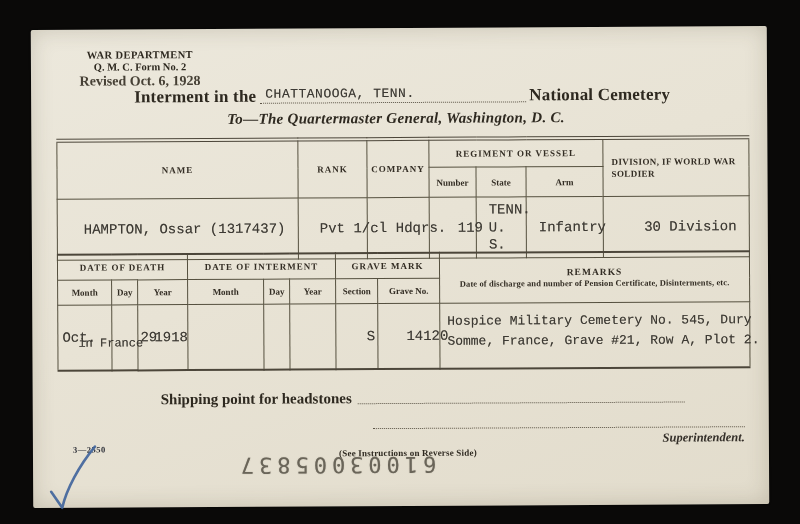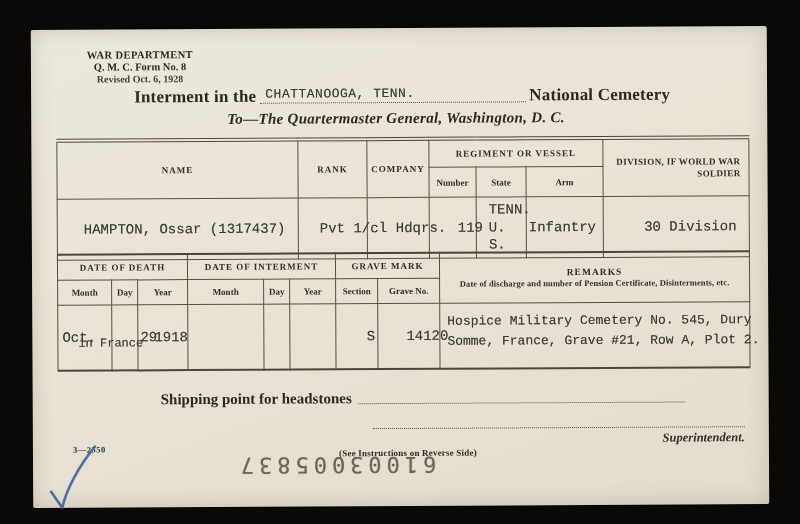--- a/index.html
+++ b/index.html
@@ -20,21 +20,21 @@
   .ink{color:#2e2920;}
   .typed{
     font-family:"Liberation Mono","DejaVu Sans Mono",monospace;
     color:#3d3a34;
     text-shadow:0 0 .5px rgba(60,56,48,.55);
   }
   
   .form-id{position:absolute;left:34px;top:20px;width:150px;text-align:center;line-height:1.12;}
   .form-id .l1{font-size:10.5px;font-weight:bold;letter-spacing:.4px;}
   .form-id .l2{font-size:10.5px;font-weight:bold;}
-  .form-id .l3{font-size:10px;font-weight:bold;color:#464035;}
+  .form-id .l3{font-size:14px;font-weight:bold;color:#464035;}
   
   .title-row{
     position:absolute;left:103px;top:50px;width:536px;height:28px;
     display:flex;align-items:flex-end;
   }
   .title-label{font-size:17px;font-weight:bold;white-space:nowrap;letter-spacing:.2px;}
   .title-fill{
     flex:1;position:relative;height:100%;
     border-bottom:1.6px dotted #5b5446;margin:0 3px 3px 4px;
   }
@@ -52,30 +52,30 @@
   td,th{border:1px solid #55503f;padding:0;vertical-align:middle;}
   th{font-weight:bold;color:#332d24;}
   .gh{font-size:9px;letter-spacing:1px;text-align:center;}
   .sh{font-size:9px;text-align:center;}
   .t1 .row-group th{height:24px;}
   .t1 .row-sub th{height:27px;}
   .t1 .row-data td{height:60px;}
   .t2 .row-group th{height:24px;}
   .t2 .row-sub th{height:24px;}
   .t2 .row-data td{height:56px;}
-  .division-h{font-size:9px;letter-spacing:.4px;text-align:right;line-height:1.35;padding:16px 8px;}
+  .division-h{font-size:9px;letter-spacing:.4px;text-align:left;line-height:1.35;padding:16px 8px;}
   .remarks-h{text-align:center;line-height:1.3;padding:0 4px;}
   .remarks-h .rt{font-size:9.5px;letter-spacing:1px;display:block;}
   .remarks-h .rs{font-size:8.5px;letter-spacing:.1px;display:block;}
   .cell-typed{font-size:14px;white-space:nowrap;}
   .c-center{text-align:center;padding-left:28px;}
   .name-cell{padding-left:26px;}
   .rank-cell{padding-left:21px;overflow:visible;}
   .state-cell{padding-left:12px;line-height:1.25;font-size:14px;}
-  .arm-cell{padding-left:2px;}
+  .arm-cell{padding-left:12px;}
   .death-cell{position:relative;padding-left:4px;font-size:14px;}
   .death-note{position:absolute;left:20px;top:31px;white-space:nowrap;font-size:12px;z-index:3;}
   .remarks-cell{padding:2px 2px 0 7px;font-size:13px;line-height:1.5;vertical-align:top;padding-top:8px;white-space:nowrap;}
   
   .shipping-row{
     position:absolute;left:128px;top:357px;width:524px;height:22px;
     display:flex;align-items:flex-end;
   }
   .shipping-label{font-size:15px;font-weight:bold;white-space:nowrap;}
   .shipping-fill{flex:1;border-bottom:1.6px dotted #5b5446;margin:0 0 3px 6px;height:100%;}
@@ -95,21 +95,21 @@
   }
   .checkmark{position:absolute;left:6px;top:410px;}
 </style>
 </head>
 <body>
 
 <div class="card">
 
   <div class="form-id ink">
     <div class="l1">WAR DEPARTMENT</div>
-    <div class="l2">Q. M. C. Form No. 8</div>
+    <div class="l2">Q. M. C. Form No. 2</div>
     <div class="l3">Revised Oct. 6, 1928</div>
   </div>
 
   <div class="title-row ink">
     <span class="title-label">Interment in the</span>
     <span class="title-fill">
       <span class="typed typed-cemetery">CHATTANOOGA, TENN.</span>
     </span>
     <span class="title-label">National Cemetery</span>
   </div>

